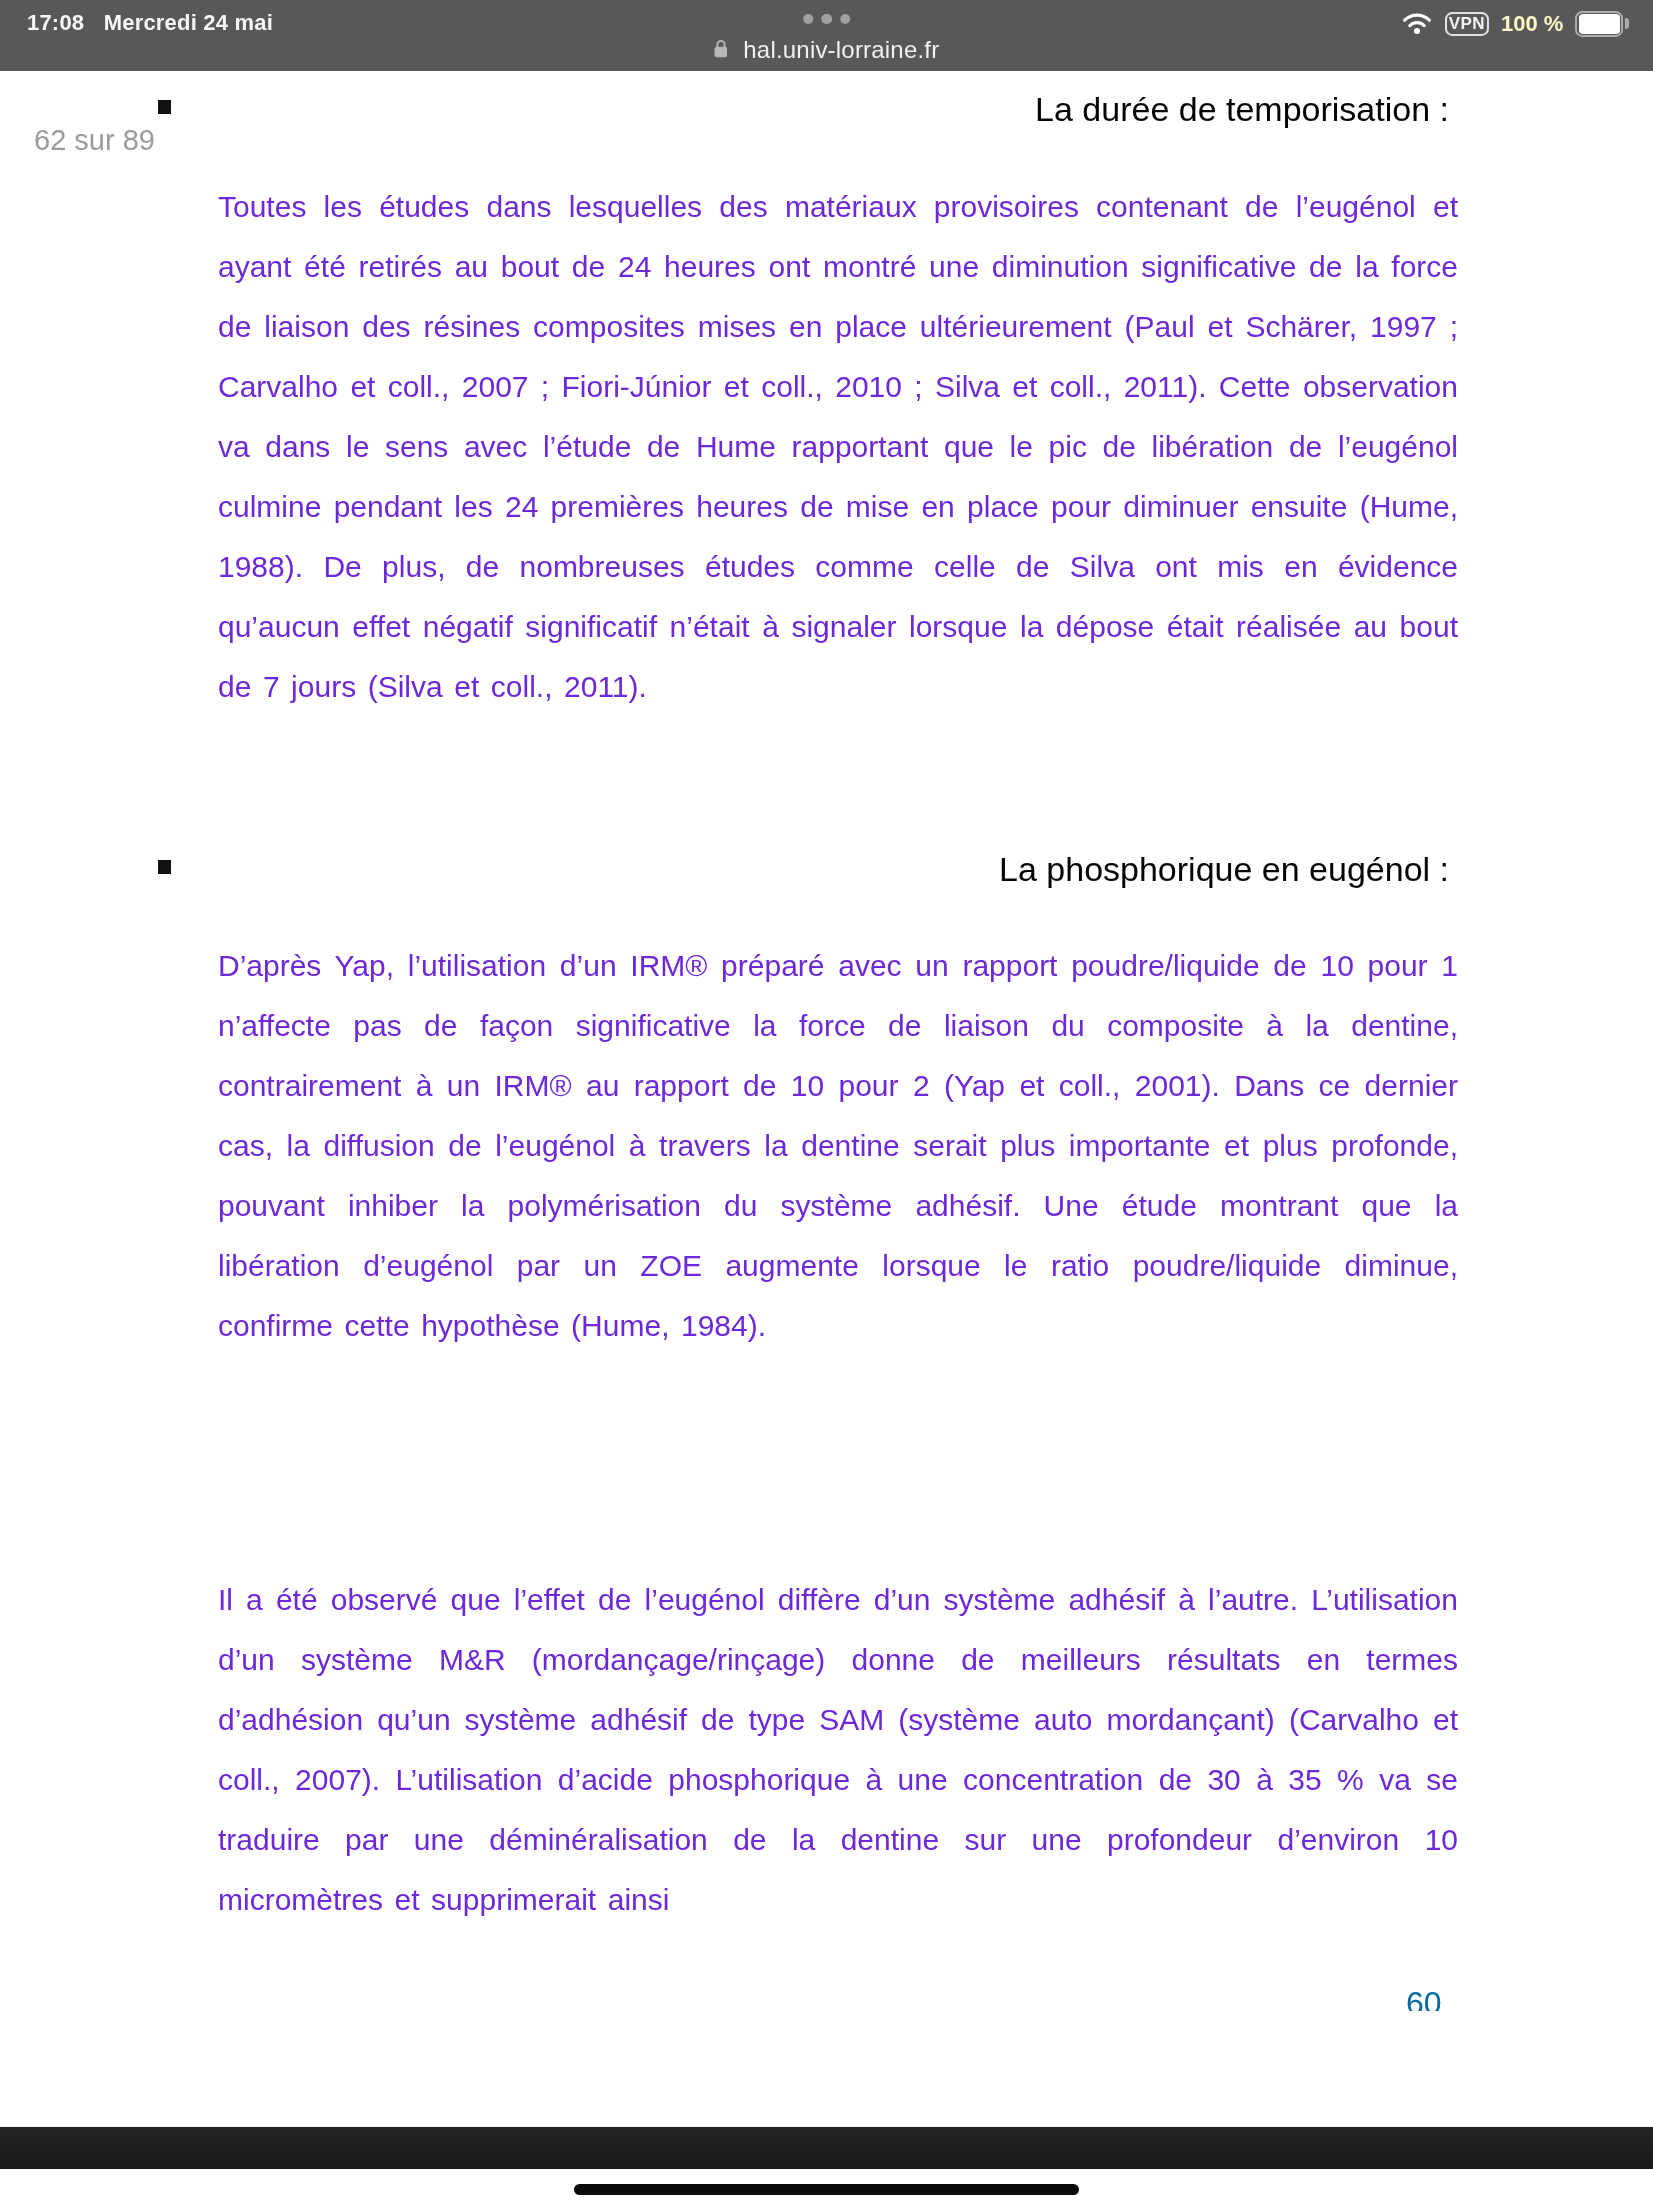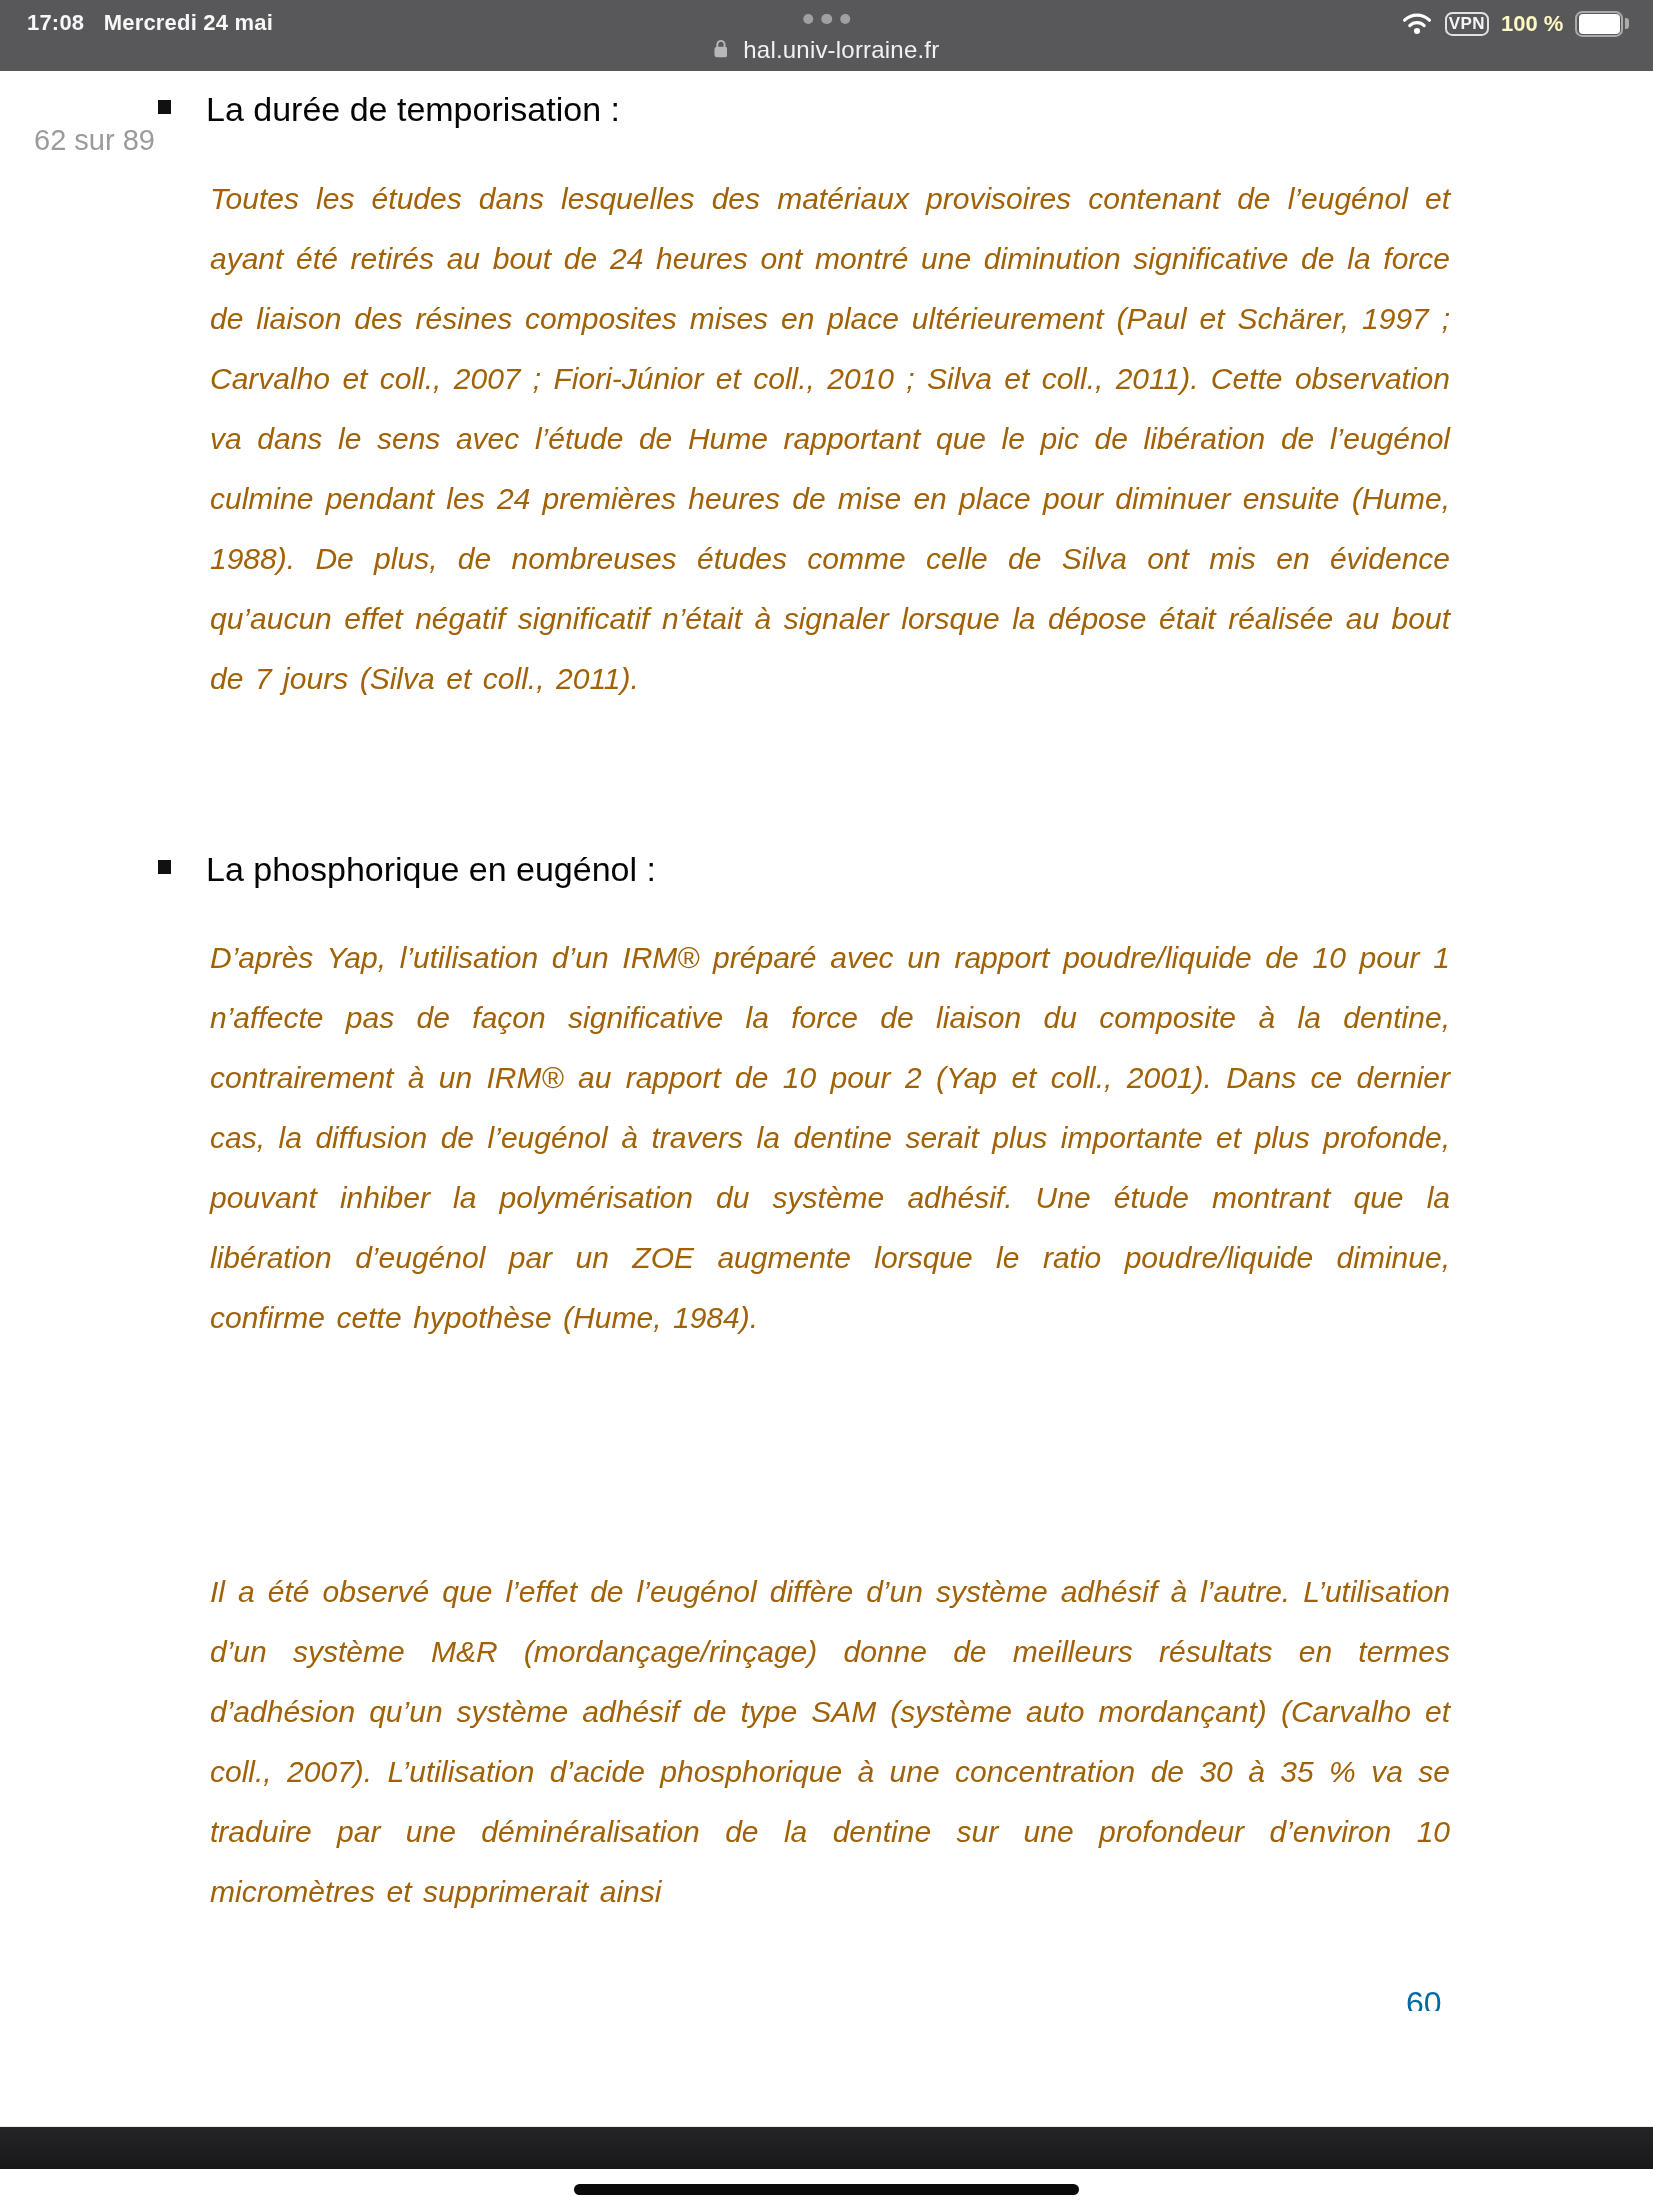--- a/index.html
+++ b/index.html
@@ -129,40 +129,40 @@
   }
   .doc-heading {
     position: absolute;
     left: 206px;
     width: 1243px;
     margin: 0;
     font-size: 34px;
     font-weight: 400;
     line-height: 40px;
     color: #050505;
+    text-align: right;
   }
   .doc-heading .bullet {
     position: absolute;
     left: -48px;
     top: 11.3px;
     width: 13px;
     height: 13.7px;
     background: #111111;
   }
   .doc-paragraph {
     position: absolute;
     left: 206px;
     width: 1240px;
-    margin: 4px;
+    margin: 12px;
     font-size: 30px;
     line-height: 60px;
     text-align: justify;
     word-spacing: 3.2px;
-    color: #a16207;
-    font-style: italic;
+    color: #6d28d9;
   }
   .h1 { top: 18px;  }   
   .p1 { top: 94px; }   
   .h2 { top: 778px; }   
   .p2 { top: 853px; }  
   .h3 { top: 1413px; }  
   .p3 { top: 1487px; }  
 
   .page-number {
     position: absolute;

